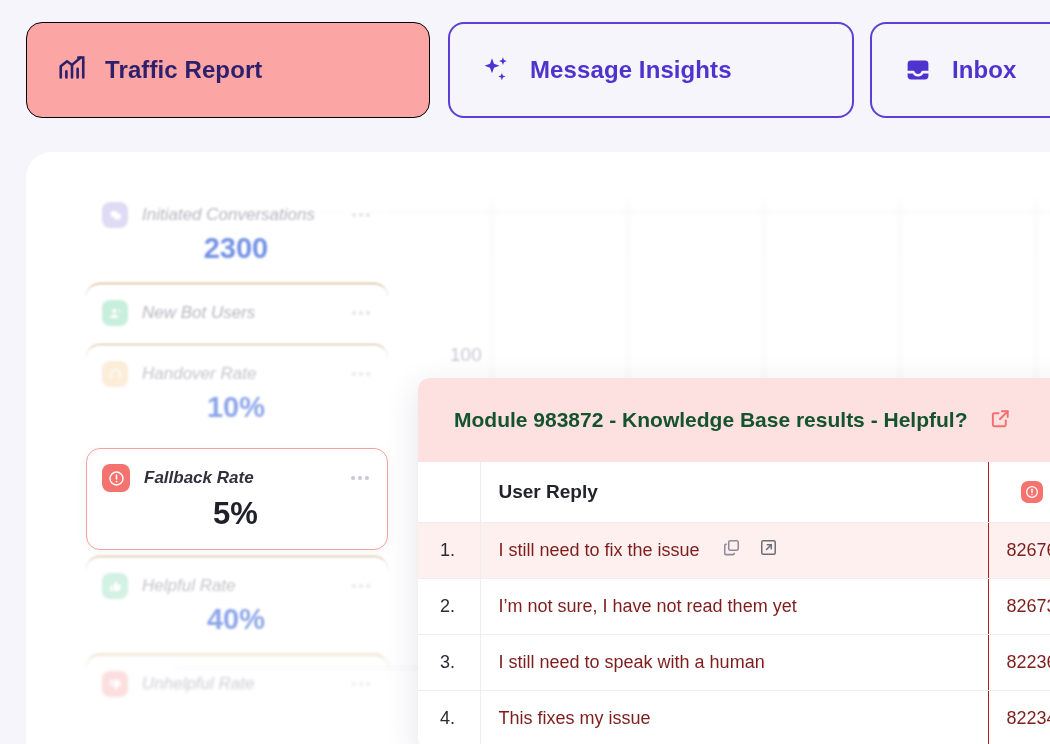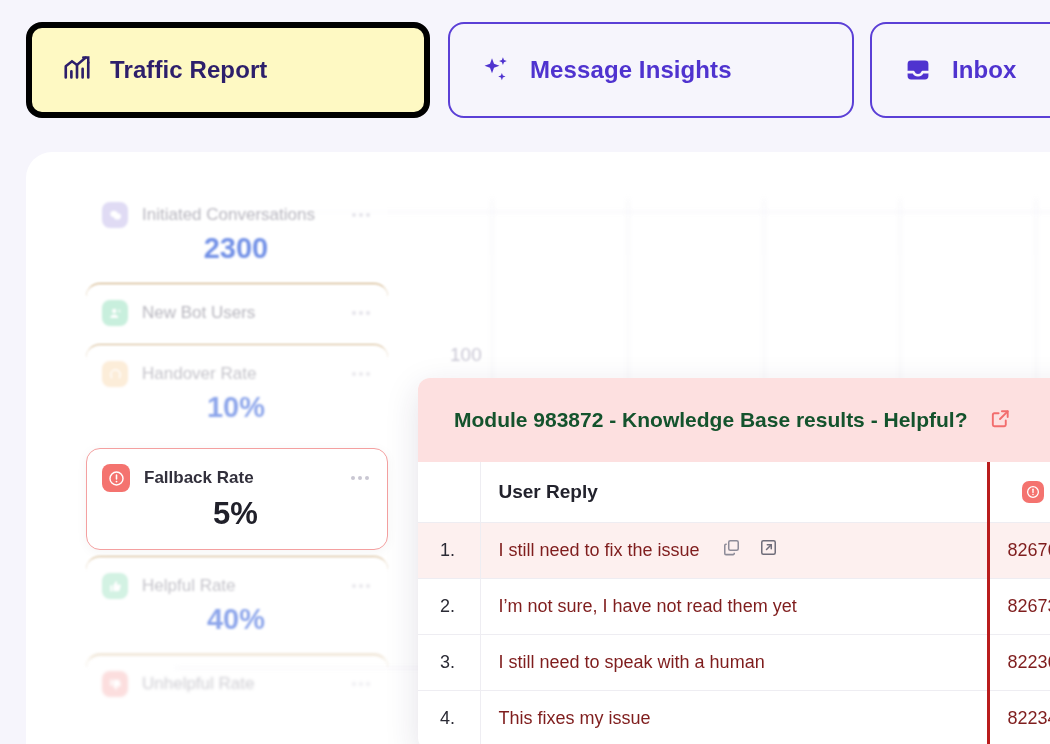--- a/index.html
+++ b/index.html
@@ -13,21 +13,21 @@
 
   
   .tabbar { position: absolute; left: 0; top: 0; width: 1050px; height: 140px; }
   .tab {
     position: absolute; top: 22px; height: 96px;
     border-radius: 16px;
     display: flex; align-items: center; gap: 18px;
     padding: 0 30px;
     font-size: 24px; font-weight: 700; letter-spacing: .1px;
   }
-  .tab-traffic { left: 26px; width: 404px; background: #fef9c3; color: #2d1f6b; border: 6px solid #000000; }
+  .tab-traffic { left: 26px; width: 404px; background: #fca5a5; color: #2d1f6b; border: 1px solid #000000; }
   .tab-insights { left: 448px; width: 406px; background: #f6f5fc; color: #4f33cf; border: 2px solid #5b3fd6; }
   .tab-inbox { left: 870px; width: 220px; background: #f6f5fc; color: #4f33cf; border: 2px solid #5b3fd6; }
   .tab-icon { flex: 0 0 auto; display: flex; align-items: center; justify-content: center; }
 
   
   .panel {
     position: absolute; left: 26px; top: 152px;
     width: 1060px; height: 600px;
     background: #ffffff;
     border-radius: 26px 26px 0 0;
@@ -45,21 +45,21 @@
 
   
   .sidebar { position: absolute; left: 36px; top: 34px; width: 340px; }
   .mcard {
     position: relative; width: 302px; margin: 0 0 0 24px;
     padding: 16px 18px 18px 16px;
     background: #fff;
     border-radius: 14px;
   }
   .mcard + .mcard { border-top: 1px solid #a16207; }
-  .mcard-head { display: flex; align-items: center; gap: 14px; }
+  .mcard-head { display: flex; align-items: center; gap: 14px; font-style: italic; }
   .mcard-ico {
     width: 26px; height: 26px; border-radius: 8px;
     display: flex; align-items: center; justify-content: center; flex: 0 0 auto;
   }
   .mcard-label { font-size: 17px; font-weight: 500; color: #8d8b98; white-space: nowrap; }
   .mcard-dots { margin-left: auto; display: flex; gap: 3px; }
   .mcard-dots i { width: 4px; height: 4px; border-radius: 50%; background: #d6d4de; display: block; }
   .mcard-val { margin-top: 4px; text-align: center; font-size: 29px; font-weight: 700; color: #1d4ed8; }
 
   .mcard.faded-1 { filter: blur(0.8px); opacity: .62; }
@@ -88,21 +88,21 @@
   }
   .modal-head {
     height: 84px; background: #fde0e0;
     display: flex; align-items: center; gap: 22px;
     padding: 0 36px;
   }
   .modal-title { font-size: 21px; font-weight: 700; color: #14532d; white-space: nowrap; }
   .tbl { width: 100%; border-collapse: collapse; table-layout: fixed; }
   .tbl th, .tbl td { border-bottom: 1px solid #eeedf2; text-align: left; }
   .col-idx { width: 62px; }
-  .col-reply { width: 508px; border-left: 1px solid #eeedf2; border-right: 3px solid #b91c1c; }
+  .col-reply { width: 508px; border-left: 1px solid #eeedf2; border-right: 1px solid #b91c1c; }
   .col-fb { width: 118px; }
   .tbl th { height: 60px; padding: 0 0 0 18px; font-size: 19px; font-weight: 600; color: #22222c; }
   .tbl th.col-idx { padding: 0; }
   .th-fb { display: flex; align-items: center; gap: 10px; padding-left: 14px; }
   .tbl td { height: 56px; font-size: 18px; color: #7f1d1d; padding: 0 0 0 18px; font-weight: 400; }
   .tbl td.idx { padding-left: 22px; color: #2b2b35; }
   .reply-cell { display: flex; align-items: center; gap: 22px; }
   .row-actions { display: flex; align-items: center; gap: 18px; }
   .tr-hl td { background: #fdf0ef; }
   .fb-ico {

